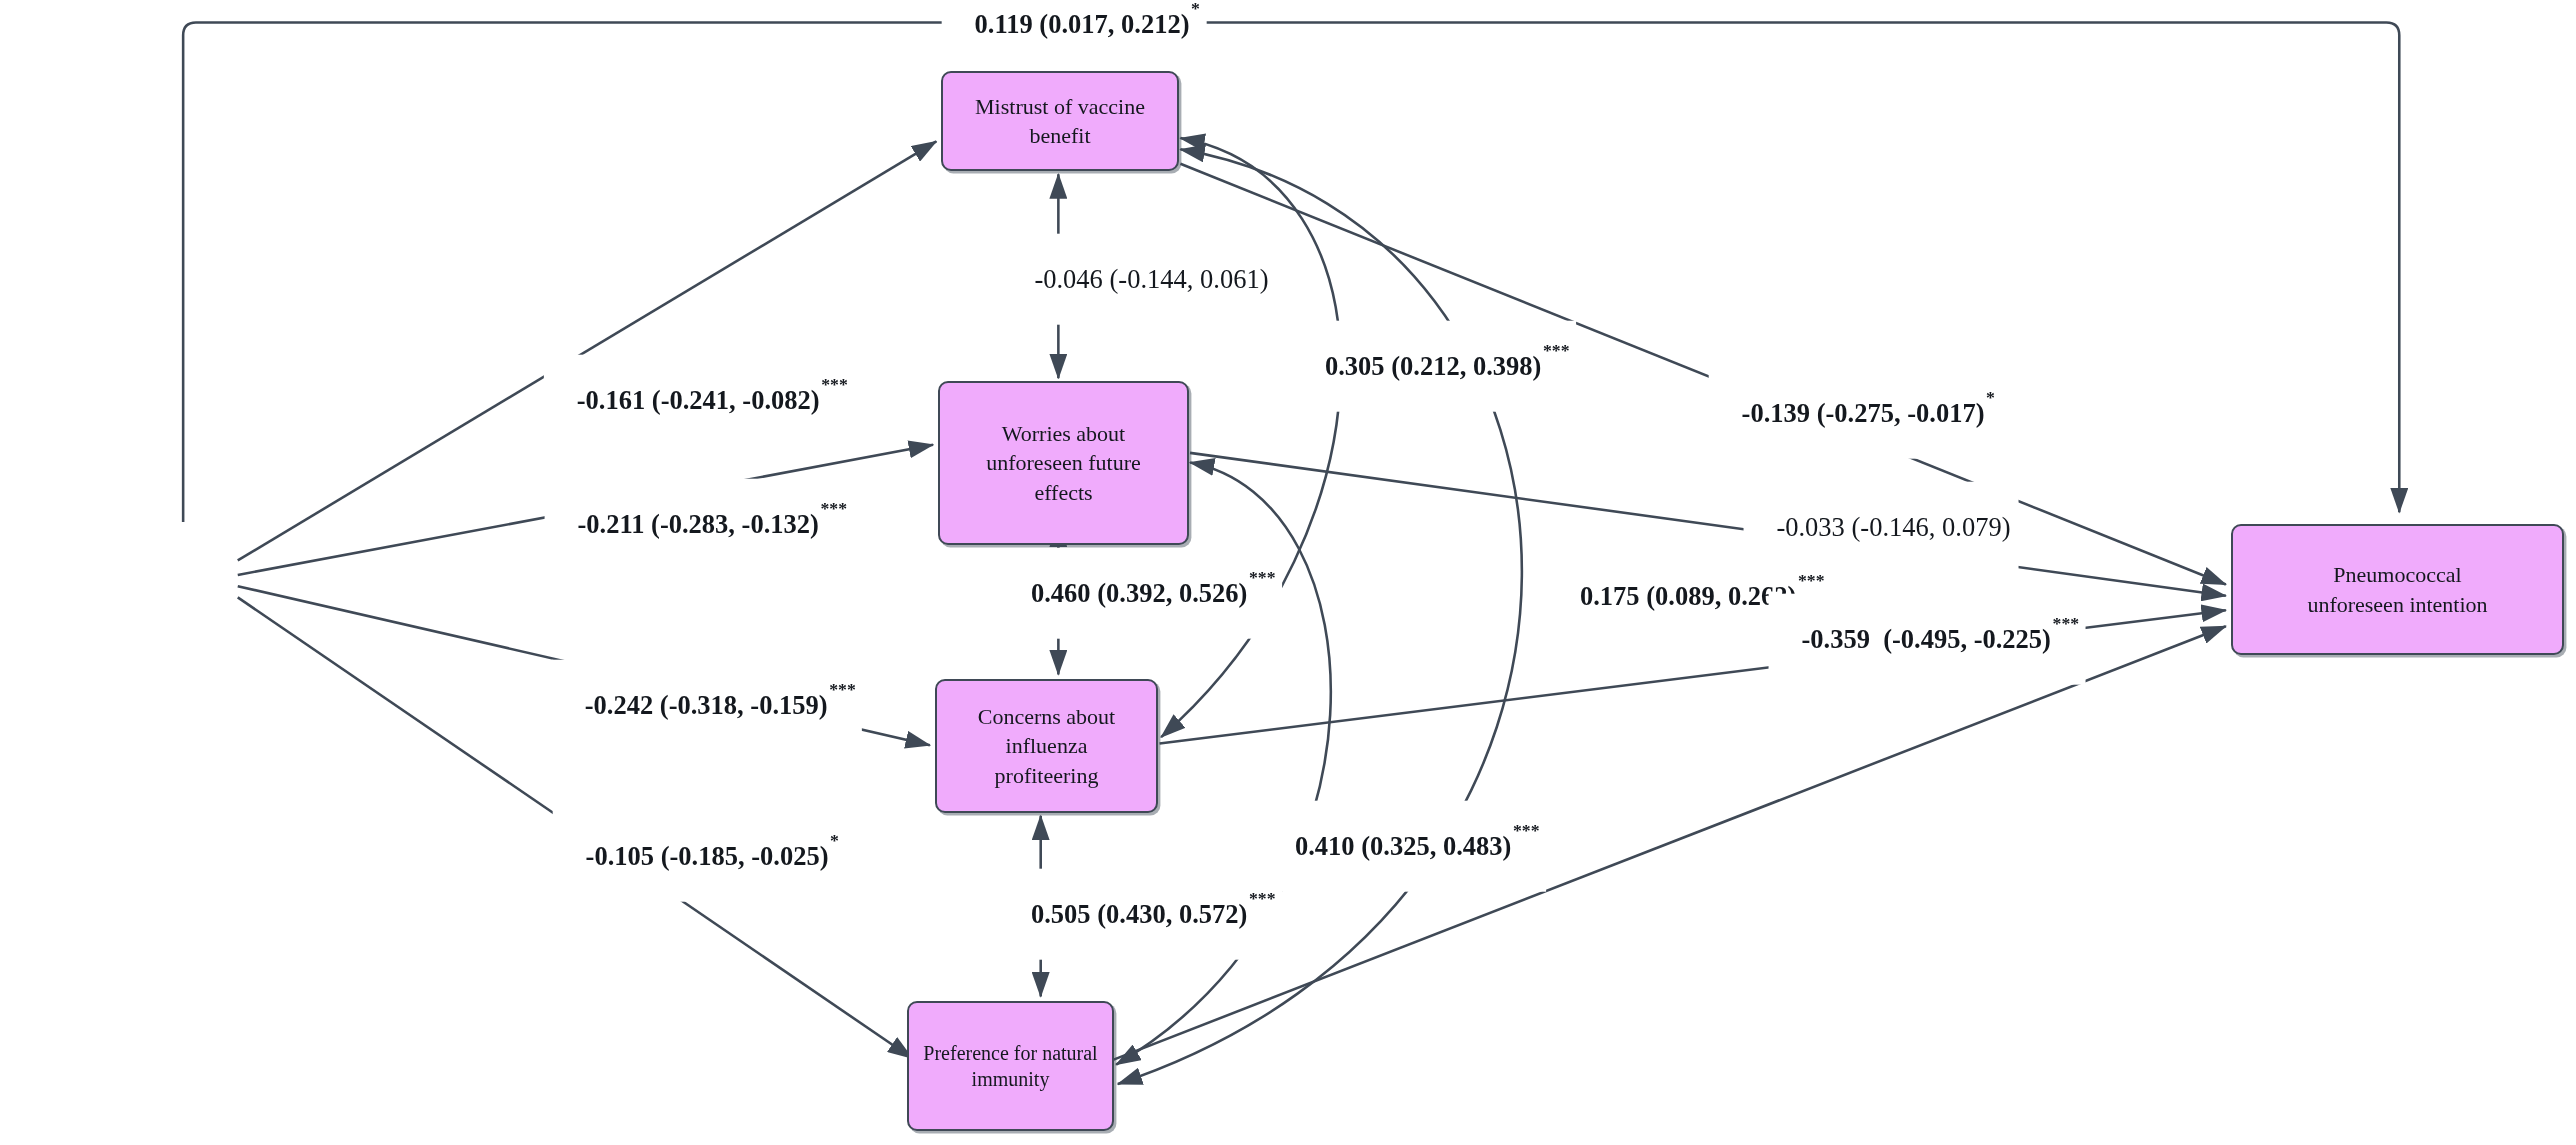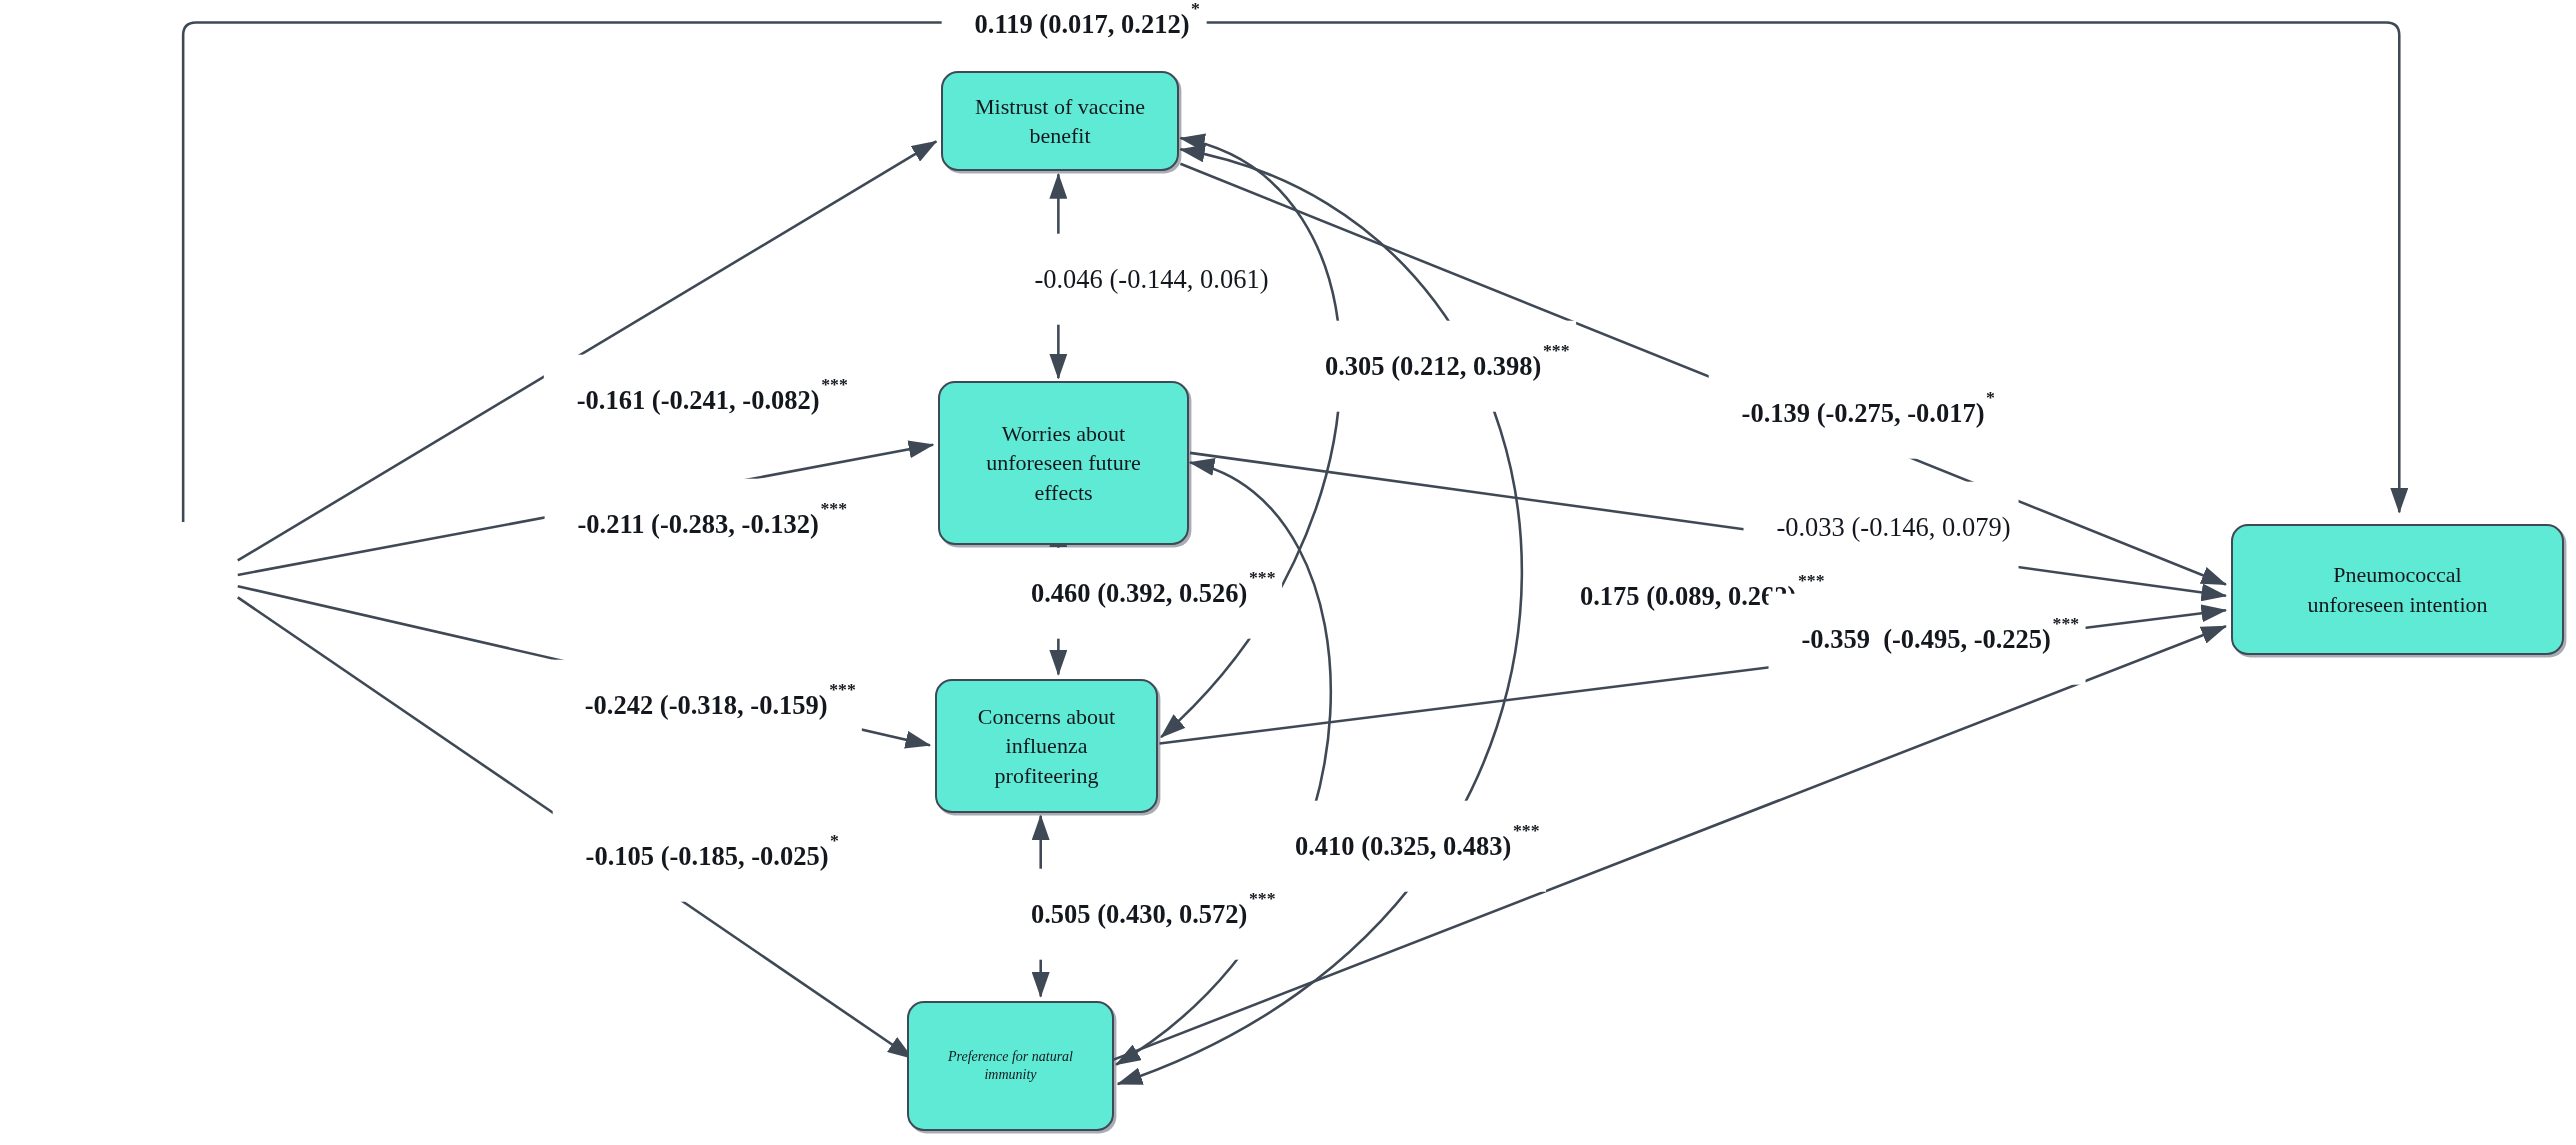--- a/index.html
+++ b/index.html
@@ -9,34 +9,34 @@
     height: 1145px;
     background: #ffffff;
     font-family: "Liberation Serif", "DejaVu Serif", serif;
     color: #14181e;
     overflow: hidden;
   }
   .wires { position: absolute; left: 0; top: 0; z-index: 1; }
   .node {
     position: absolute;
     z-index: 3;
-    background: #5eead4;
+    background: #f0abfc;
     border: 2.4px solid #3f4956;
-    border-radius: 17px;
+    border-radius: 10px;
     box-shadow: 2.4px 2.4px 0 rgba(63,73,86,0.45);
     display: flex;
     align-items: center;
     justify-content: center;
     text-align: center;
     font-size: 22px;
     line-height: 1.32;
     box-sizing: border-box;
   }
   .node span { white-space: pre-line; }
-  .node.small { font-size: 14px; font-style: italic; }
+  .node.small { font-size: 20px; }
   .plabel {
     position: absolute;
     z-index: 2;
     transform: translate(-50%, -50%);
     background: #ffffff;
     padding: 1.6px 6.4px;
     font-size: 26.5px;
     white-space: pre;
     line-height: 1.1;
   }

